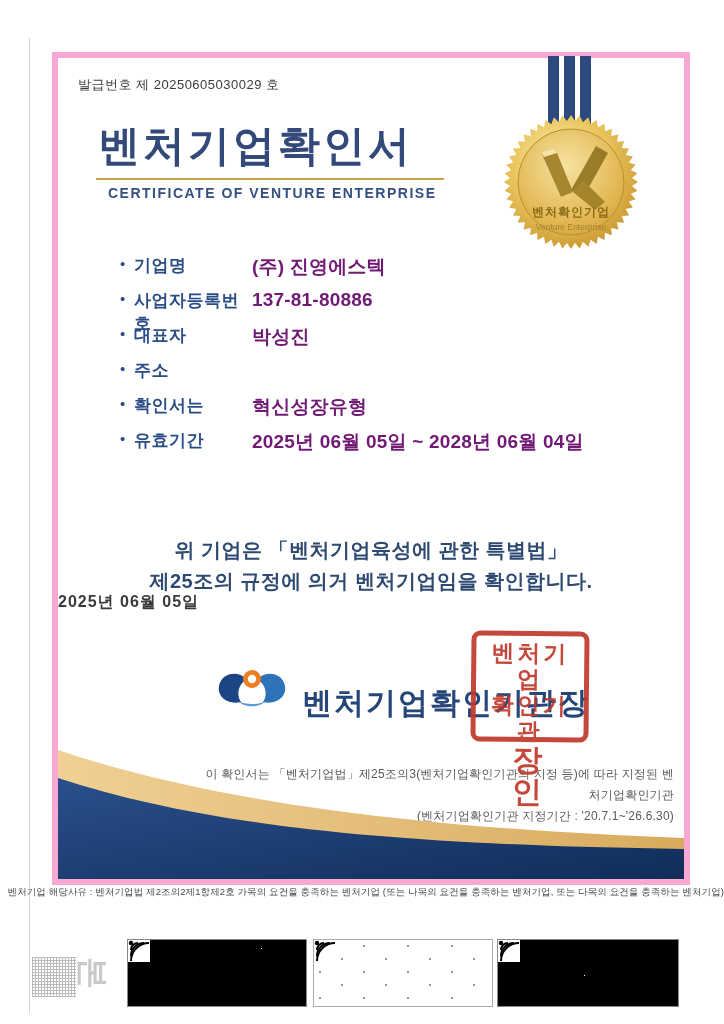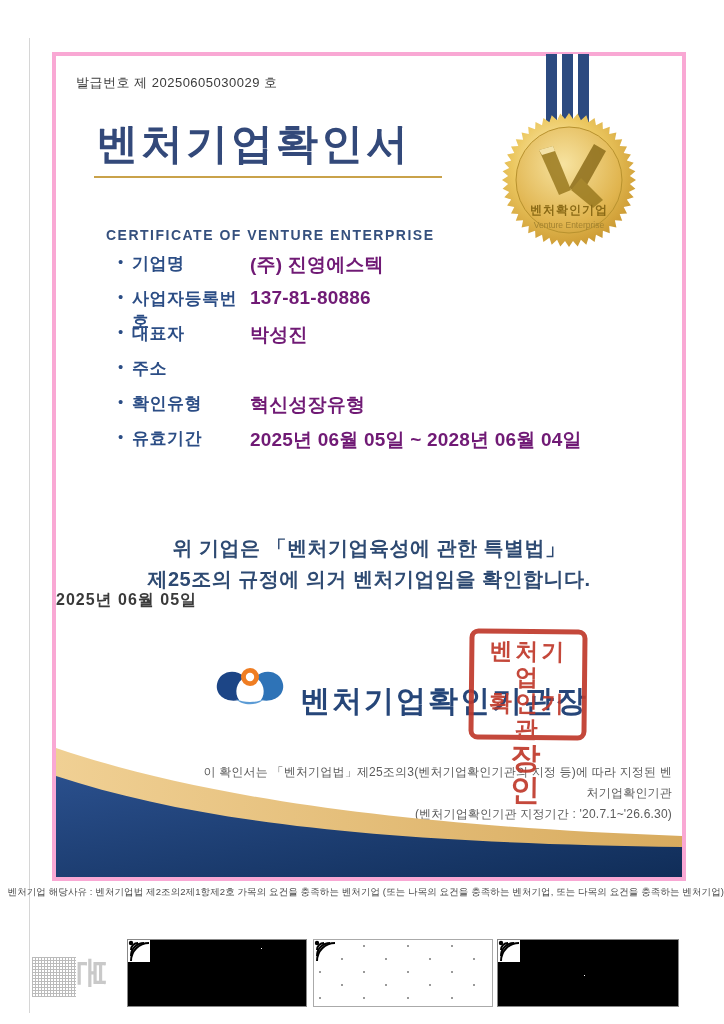--- a/index.html
+++ b/index.html
@@ -1,23 +1,23 @@
 <!DOCTYPE html>
 <html><head>
 <meta charset="utf-8">
 <style>
   html,body{margin:0;padding:0;background:#ffffff;}
   body{font-family:"Liberation Sans","DejaVu Sans",sans-serif;}
   .page{position:relative;width:724px;height:1024px;background:#ffffff;overflow:hidden;}
   .page-edge{position:absolute;left:29px;top:38px;width:1px;height:975px;background:#d6d6d6;}
-  .frame{position:absolute;left:52px;top:52px;width:626px;height:821px;border:4px solid #f9a8d4;background:#ffffff;}
+  .frame{position:absolute;left:52px;top:52px;width:626px;height:821px;border:6px solid #f9a8d4;background:#ffffff;}
   .issue-no{position:absolute;left:20px;top:18px;font-size:13px;color:#3b3b3b;letter-spacing:.5px;}
   .title{position:absolute;left:40px;top:60px;font-size:42px;font-weight:bold;color:#33497a;letter-spacing:3px;}
   .gold-rule{position:absolute;left:38px;top:120px;width:348px;height:2px;background:#c9a24a;}
-  .subtitle{position:absolute;left:50px;top:127px;font-size:14px;font-weight:bold;color:#35507e;letter-spacing:1.5px;margin-top:44px;}
+  .subtitle{position:absolute;left:50px;top:127px;font-size:14px;font-weight:bold;color:#35507e;letter-spacing:1.5px;}
   .ribbon{position:absolute;left:490px;top:-2px;width:43px;height:95px;
     background:repeating-linear-gradient(90deg,#2c4a80 0 11px,#ffffff 11px 16px);}
   .medal{position:absolute;left:443px;top:54px;width:140px;height:140px;}
   .fields{position:absolute;left:62px;top:196px;width:540px;}
   .field-row{position:relative;height:35px;display:flex;align-items:flex-start;}
   .bullet{width:14px;font-size:15px;color:#2b4d85;line-height:20px;}
   .f-label{width:118px;font-size:17px;font-weight:bold;color:#2b4d85;letter-spacing:.5px;}
   .f-value{font-size:19px;font-weight:600;color:#701a75;letter-spacing:.2px;white-space:nowrap;}
   .statement{position:absolute;left:0;top:452px;width:626px;text-align:center;
     font-size:20px;font-weight:bold;color:#2e4a72;line-height:31px;letter-spacing:.5px;margin-top:25px;}
@@ -111,21 +111,21 @@
         <span class="bullet">•</span>
         <span class="f-label">대표자</span>
         <span class="f-value">박성진</span>
       </div>
       <div class="field-row">
         <span class="bullet">•</span>
         <span class="f-label">주소</span>
       </div>
       <div class="field-row">
         <span class="bullet">•</span>
-        <span class="f-label">확인유형</span>
+        <span class="f-label">확인서는</span>
         <span class="f-value">혁신성장유형</span>
       </div>
       <div class="field-row">
         <span class="bullet">•</span>
         <span class="f-label">유효기간</span>
         <span class="f-value">2025년 06월 05일 ~ 2028년 06월 04일</span>
       </div>
     </div>
 
     <div class="statement">

